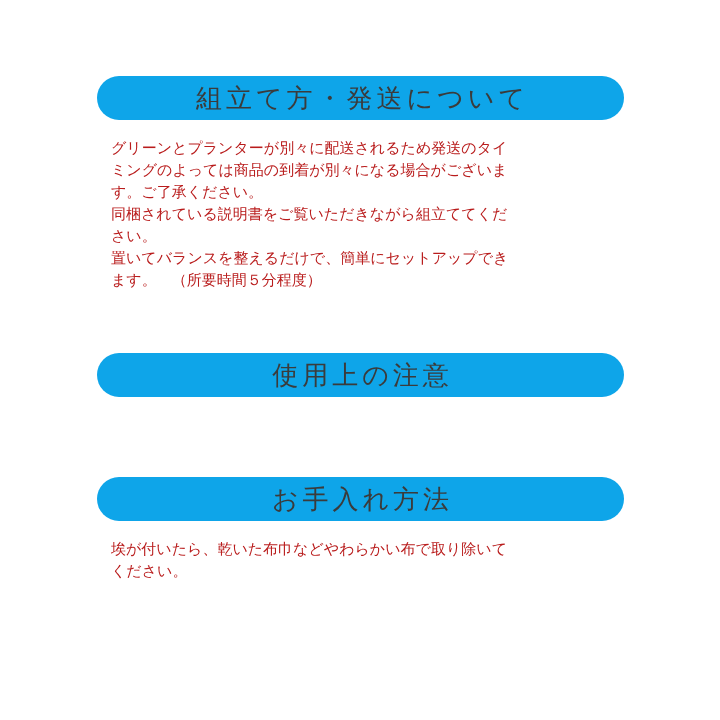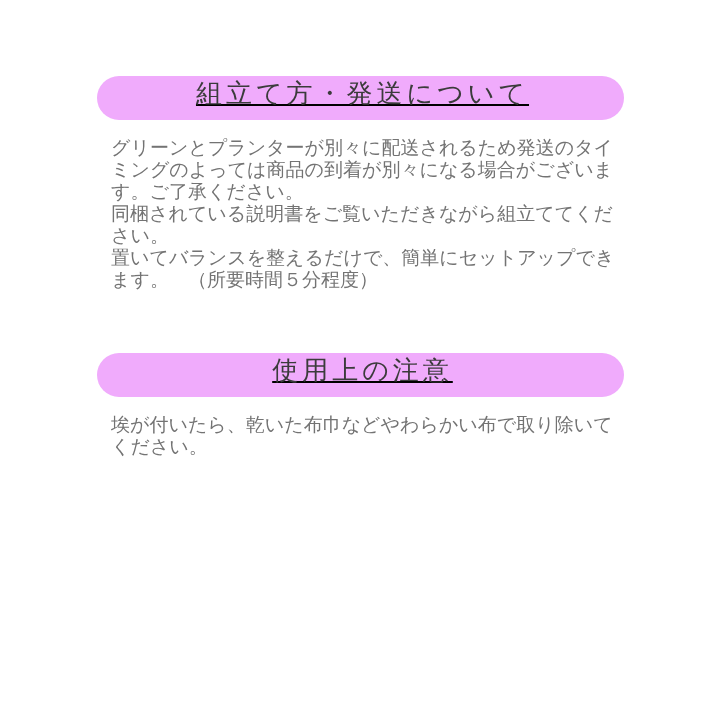--- a/index.html
+++ b/index.html
@@ -15,42 +15,41 @@
     overflow: hidden;
     font-family: "Liberation Sans", "DejaVu Sans", sans-serif;
   }
   .section {
     display: block;
   }
   .pill {
     height: 44px;
     margin-left: 97px;
     margin-right: 96px;
-    background: #f0abfc;
+    background: #0ea5e9;
     border-radius: 22px;
     display: flex;
-    align-items: flex-start;
+    align-items: center;
     justify-content: center;
-    text-decoration: underline;
   }
   .pill-title {
     font-size: 26px;
     font-weight: 400;
     letter-spacing: 4px;
     color: #3b3b3b;
     text-indent: 4px; 
     white-space: nowrap;
   }
   .body-text {
     margin: 17px 97px 0 97px;
     padding-left: 14px;
-    font-size: 19px;
+    font-size: 15px;
     line-height: 22px;
     letter-spacing: 0px;
-    color: #737373;
+    color: #b91c1c;
     white-space: pre-line;
   }
   .section-1 .pill { margin-top: 76px; }
   .section-2 .pill { margin-top: 62px; }
   .section-3 .pill { margin-top: 80px; }
   .section-3 .body-text { }
 </style>
 </head>
 <body>
 
@@ -69,17 +68,20 @@
 ます。　（所要時間５分程度）</p>
   </section>
 
   <section class="section section-2">
     <div class="pill">
       <span class="pill-title">使用上の注意</span>
     </div>
   </section>
 
   <section class="section section-3">
+    <div class="pill">
+      <span class="pill-title">お手入れ方法</span>
+    </div>
     <p class="body-text">埃が付いたら、乾いた布巾などやわらかい布で取り除いて
 ください。</p>
   </section>
 
 </div>
 
 </body></html>

